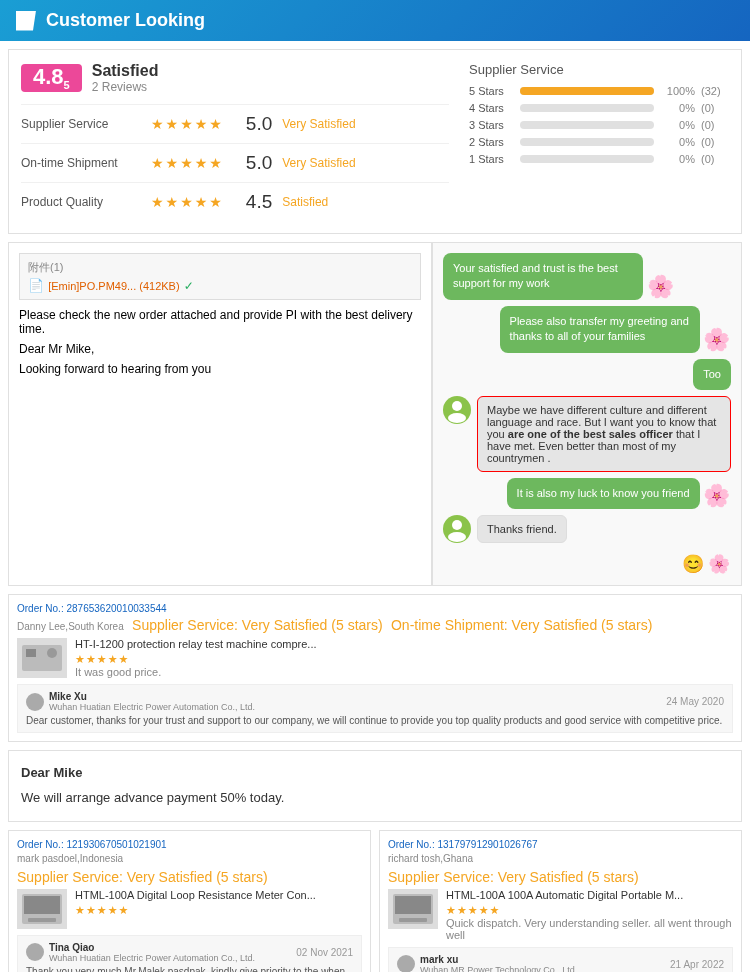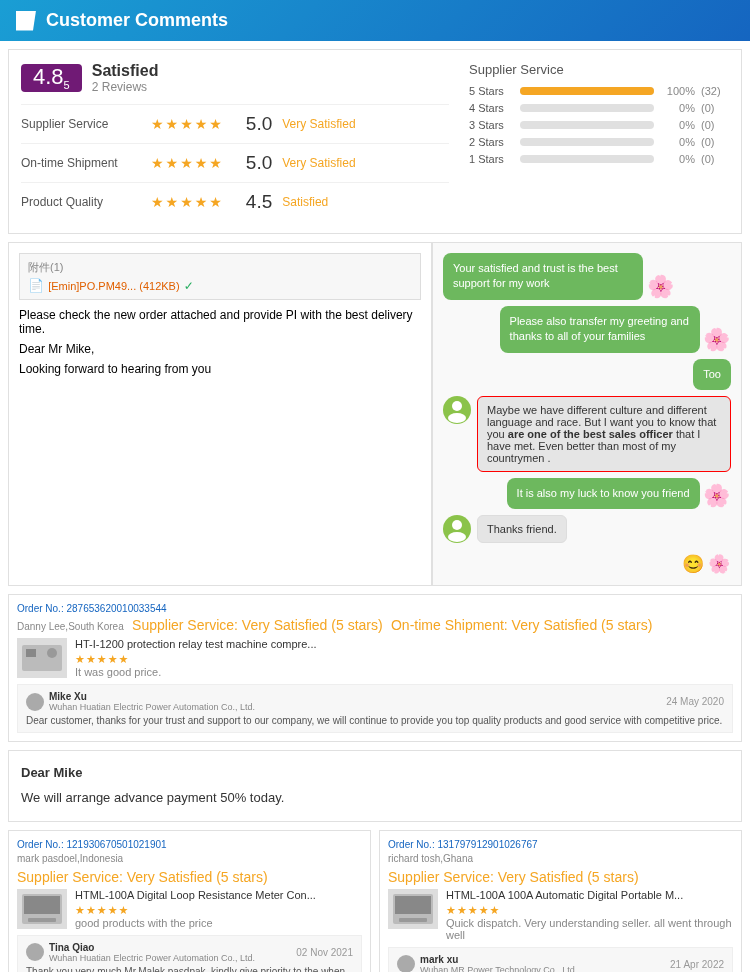--- a/index.html
+++ b/index.html
@@ -18,21 +18,21 @@
       background: #fff;
       clip-path: polygon(0 0, 100% 0, 85% 100%, 0 100%);
     }
     .header-title { color: #fff; font-size: 18px; font-weight: bold; }
 
     
     .section { border: 1px solid #e0e0e0; margin: 8px; padding: 12px; }
     .rating-section { display: flex; gap: 20px; }
     .rating-left { flex: 1; }
     .rating-badge { display: flex; align-items: center; gap: 10px; margin-bottom: 10px; }
-    .rating-number { background: #701a75; color: #fff; font-size: 22px; font-weight: normal; padding: 0 12px; border-radius: 4px; }
+    .rating-number { background: #ec4899; color: #fff; font-size: 22px; font-weight: bold; padding: 0 12px; border-radius: 4px; }
     .rating-number sub { font-size: 12px; }
     .rating-label { font-size: 16px; font-weight: bold; color: #333; }
     .reviews-count { font-size: 12px; color: #888; }
     .rating-row { display: flex; align-items: center; padding: 8px 0; border-top: 1px solid #f0f0f0; }
     .rating-row-label { width: 130px; color: #555; font-size: 12px; }
     .stars { display: flex; gap: 2px; }
     .star { color: #f5a623; font-size: 14px; }
     .rating-score { margin-left: 24px; font-size: 19px; color: #333; }
     .rating-status { margin-left: 10px; color: #f5a623; font-size: 12px; }
     .rating-right { flex: 0 0 260px; }
@@ -93,21 +93,21 @@
     .small-stars { display: flex; gap: 1px; }
     .small-star { color: #f5a623; font-size: 11px; }
 
     .satisfied-text { color: #f5a623; font-size: 14px; }
   </style>
 </head>
 <body>
 
 <div class="header">
   <div class="header-icon"></div>
-  <span class="header-title">Customer Comments</span>
+  <span class="header-title">Customer Looking</span>
 </div>
 
 <div class="section">
   <div class="rating-section">
     <div class="rating-left">
       <div class="rating-badge">
         <div class="rating-number">
           <span>4.8</span><sub style="font-size:11px">5</sub>
         </div>
         <div>
@@ -334,21 +334,20 @@
       </div>
       <div class="product-info">
         <div class="product-name">HTML-100A Digital Loop Resistance Meter Con...</div>
         <div class="small-stars">
           <span class="small-star">★</span>
             <span class="small-star">★</span>
             <span class="small-star">★</span>
             <span class="small-star">★</span>
             <span class="small-star">★</span>
         </div>
-        <div class="product-comment">good products with the price</div>
       </div>
     </div>
     <div class="reply-box">
       <div class="reply-author">
         <div class="reply-avatar"></div>
         <div>
           <div class="reply-name">Tina Qiao</div>
           <div class="reply-company">Wuhan Huatian Electric Power Automation Co., Ltd.</div>
         </div>
         <span class="reply-date">02 Nov 2021</span>

